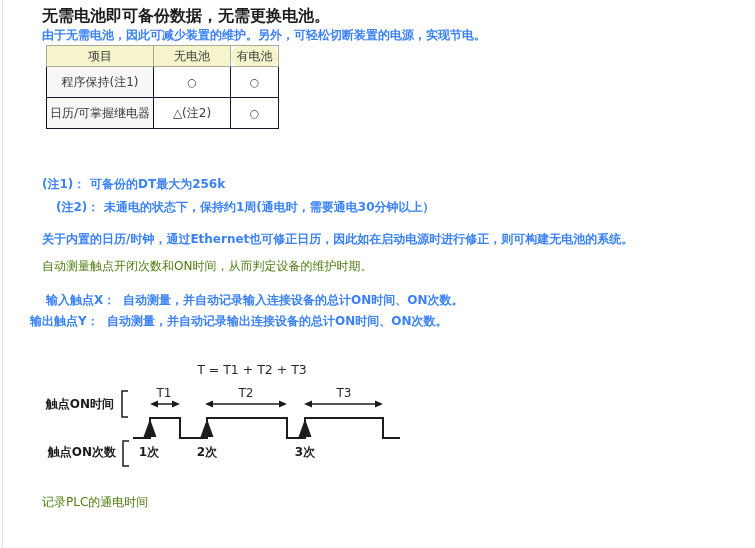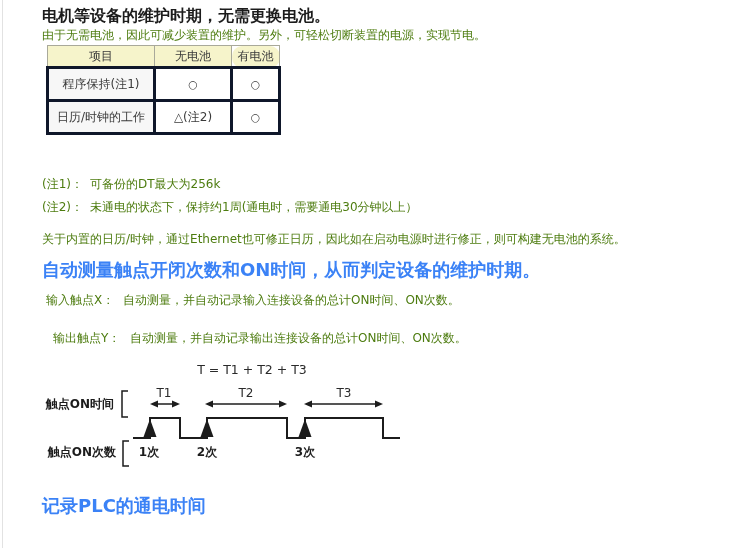--- a/index.html
+++ b/index.html
@@ -4,87 +4,87 @@
 <style>
   html,body { margin:0; padding:0; background:#ffffff; }
   .page {
     position:relative; width:755px; height:548px; background:#ffffff;
     font-family:"DejaVu Sans", sans-serif; color:#3a3a3a; overflow:hidden;
   }
   .abs { position:absolute; white-space:nowrap; }
   .edge-line { position:absolute; left:2px; top:0; width:1px; height:100%; background:#e2e2e2; }
 
   .h1 { font-size:16px; font-weight:bold; color:#1c1c1c; letter-spacing:0px; }
-  .h2 { font-size:18px; font-weight:bold; color:#3b82f6; }
-  .body-text { font-size:12px; line-height:16px; color:#4d7c0f; }
+  .h2 { font-size:12px; font-weight:normal; color:#4d7c0f; }
+  .body-text { font-size:12px; line-height:16px; color:#3b82f6;font-weight:bold; }
 
   table.spec { border-collapse:collapse; border:1px solid #9c9c9c; font-size:12px; color:#3a3a3a; }
   table.spec th {
     background:#f6f4cb; font-weight:normal; height:20px; padding:0;
     border:1px solid #a9a99a; text-align:center; vertical-align:middle;
   }
   table.spec td {
-    height:30px; padding:0; border:3px solid #0f172a;
+    height:30px; padding:0; border:1px solid #0f172a;
     text-align:center; vertical-align:middle; background:#ffffff;
   }
   table.spec td.item { background:#f7f7f7; }
   .col-item { width:106px; } .col-nb { width:76px; } .col-wb { width:47px;border-radius:10px; }
   .sym { font-size:11px; }
 
   .note-label { display:inline-block; width:48px; }
   .xy-label  { display:inline-block; width:77px; }
 
   svg text { font-family:"DejaVu Sans", sans-serif; }
 </style>
 </head>
 <body>
 
 <div class="page">
   <div class="edge-line"></div>
 
-  <div class="abs h1" style="left:42px; top:6px;">电机等设备的维护时期，无需更换电池。</div>
+  <div class="abs h1" style="left:42px; top:6px;">无需电池即可备份数据，无需更换电池。</div>
   <div class="abs body-text" style="left:42px; top:27px;">由于无需电池，因此可减少装置的维护。另外，可轻松切断装置的电源，实现节电。</div>
 
   <table class="spec abs" style="left:46px; top:45px;">
     <thead>
       <tr>
         <th class="col-item">项目</th>
         <th class="col-nb">无电池</th>
         <th class="col-wb">有电池</th>
       </tr>
     </thead>
     <tbody>
       <tr>
         <td class="item">程序保持(注1)</td>
         <td class="sym">○</td>
         <td class="sym">○</td>
       </tr>
       <tr>
-        <td class="item">日历/时钟的工作</td>
+        <td class="item">日历/可掌握继电器</td>
         <td>△(注2)</td>
         <td class="sym">○</td>
       </tr>
     </tbody>
   </table>
 
   <div class="abs body-text" style="left:42px; top:176px;">
     <span class="note-label">(注1)：</span><span>可备份的DT最大为256k</span>
   </div>
-  <div class="abs body-text" style="left:42px; top:199px;">
+  <div class="abs body-text" style="left:56px; top:199px;">
     <span class="note-label">(注2)：</span><span>未通电的状态下，保持约1周(通电时，需要通电30分钟以上）</span>
   </div>
 
   <div class="abs body-text" style="left:42px; top:231px;">关于内置的日历/时钟，通过Ethernet也可修正日历，因此如在启动电源时进行修正，则可构建无电池的系统。</div>
 
   <div class="abs h2" style="left:42px; top:258px;">自动测量触点开闭次数和ON时间，从而判定设备的维护时期。</div>
 
   <div class="abs body-text" style="left:46px; top:292px;">
     <span class="xy-label">输入触点X：</span><span>自动测量，并自动记录输入连接设备的总计ON时间、ON次数。</span>
   </div>
-  <div class="abs body-text" style="left:53px; top:313px;margin-top:17px;">
+  <div class="abs body-text" style="left:30px; top:313px;">
     <span class="xy-label">输出触点Y：</span><span>自动测量，并自动记录输出连接设备的总计ON时间、ON次数。</span>
   </div>
 
   <svg class="abs" style="left:40px; top:355px;" width="400" height="115" viewBox="0 0 400 115">
 
     <text x="212" y="19" text-anchor="middle" font-size="12.5" fill="#2a2a2a">T = T1 + T2 + T3</text>
 
     <text x="124" y="42" text-anchor="middle" font-size="12" fill="#2a2a2a">T1</text>
     <text x="206" y="42" text-anchor="middle" font-size="12" fill="#2a2a2a">T2</text>
     <text x="304" y="42" text-anchor="middle" font-size="12" fill="#2a2a2a">T3</text>

